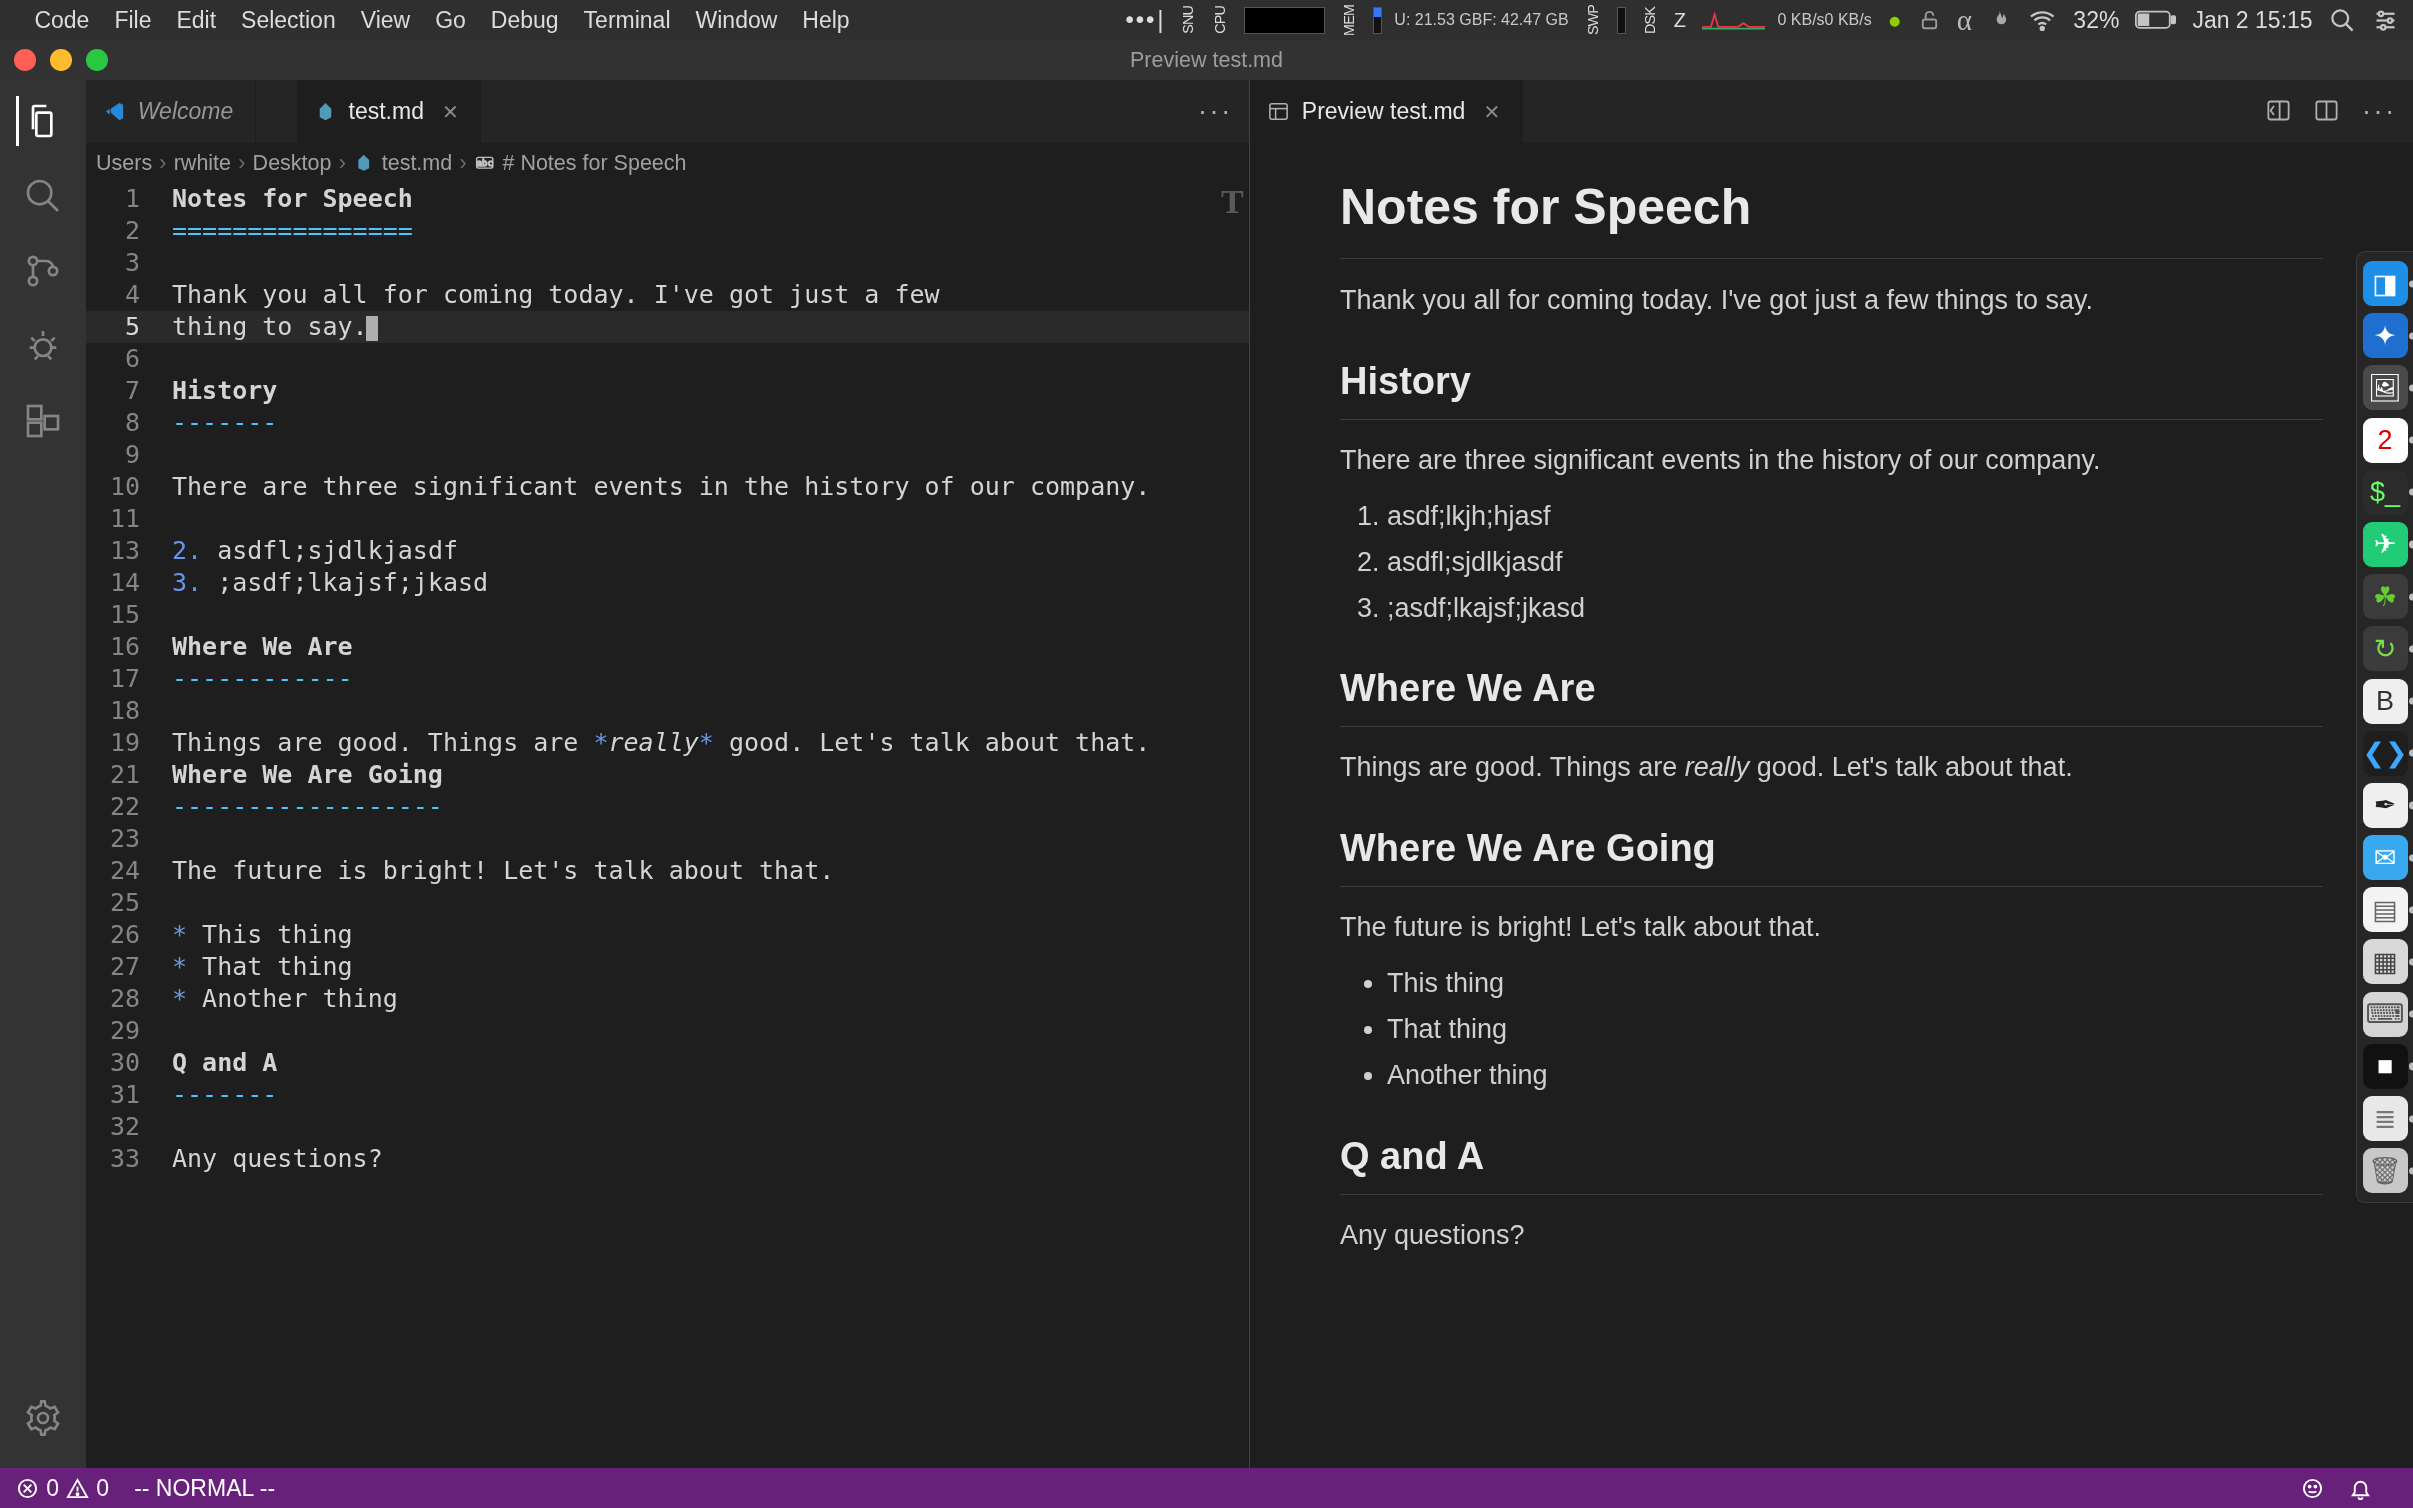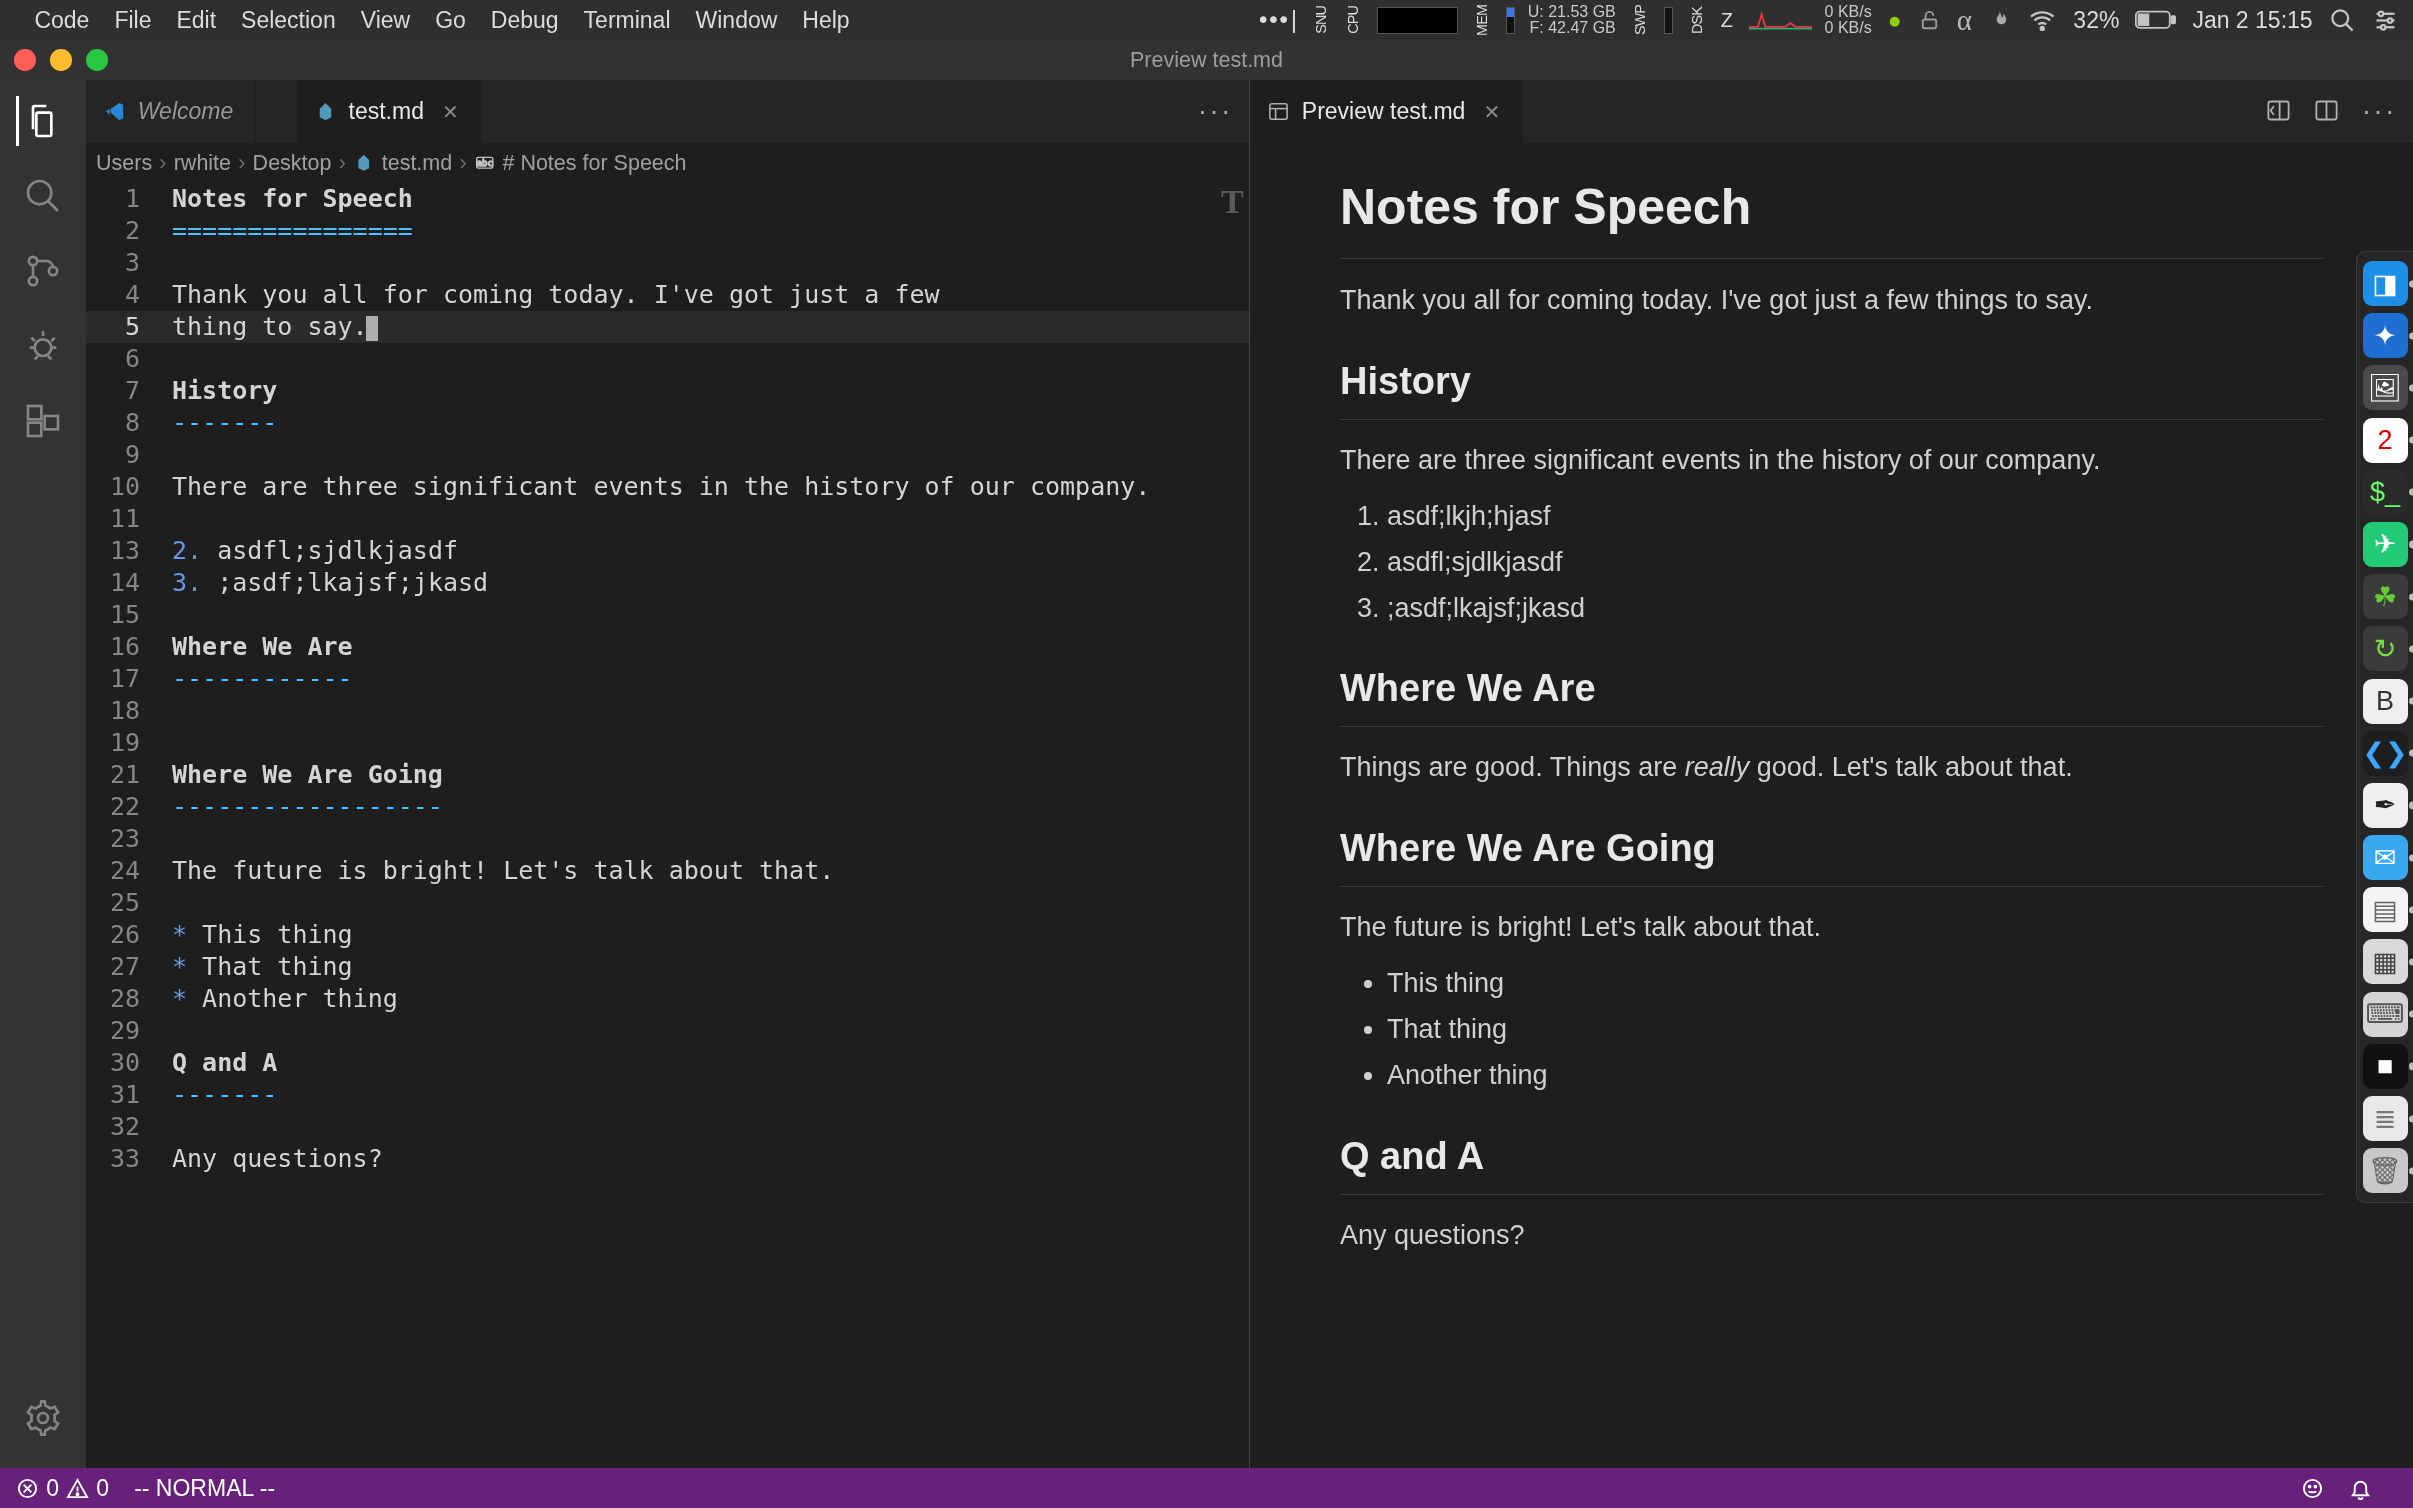--- a/index.html
+++ b/index.html
@@ -6,21 +6,21 @@
 html, body { width: 2413px; height: 1508px; overflow: hidden; font-family: -apple-system, "Helvetica Neue", Arial, sans-serif; background:#000; }
 
 
 .mac-menubar { position:absolute; top:0; left:0; right:0; height:40px; background:#2f2f2f; color:#dcdcdc; display:flex; align-items:center; padding:0 14.4px; font-size:23px; }
 .mac-menubar .apple { font-size:25px; margin-right:20px; }
 .mac-menubar .menu-item { margin-right:25px; }
 .mac-menubar .menu-item.bold { font-weight:400; }
 .mac-menubar .spacer { flex:1; }
 .mac-menubar .right-item { margin-left:16px; display:flex; align-items:center; }
 .mac-menubar svg { display:block; }
-.menubar-net { margin-left:12.6px; font-size:16px; line-height:16px; color:#c8c8c8; display:flex; flex-direction:column; align-items:flex-end;text-align:right; }
+.menubar-net { margin-left:12.6px; font-size:16px; line-height:16px; color:#c8c8c8; display:flex; flex-direction:row; align-items:flex-end;text-align:right; }
 
 
 .vscode-window { position:absolute; top:40px; left:0; right:0; bottom:0; background:#1e1e1e; }
 .titlebar { height:40px; background:#323233; display:flex; align-items:center; position:relative; }
 .traffic-lights { display:flex; gap:14.4px; padding-left:14.4px; }
 .tl { width:21.5px; height:21.5px; border-radius:50%; }
 .tl.red{background:#ff5f57;} .tl.yellow{background:#febc2e;} .tl.green{background:#28c840;}
 .titlebar-title { position:absolute; left:50%; transform:translateX(-50%); color:#9d9d9d; font-size:21.5px; }
 
 
@@ -342,20 +342,21 @@
             <div class="code-row">
               <div class="gutter">17</div>
               <div class="code-text"><span class="tok-h2dash">------------</span></div>
             </div>
             <div class="code-row">
               <div class="gutter">18</div>
               <div class="code-text"><span></span></div>
             </div>
             <div class="code-row">
               <div class="gutter">19</div>
+              <div class="code-text"><span>Things are good. Things are </span><span class="tok-bullet">*</span><span class="tok-emph">really</span><span class="tok-bullet">*</span><span> good. Let's talk about that.</span></div>
             </div>
             <div class="code-row">
               <div class="gutter">21</div>
               <div class="code-text"><span class="tok-head">Where We Are Going</span></div>
             </div>
             <div class="code-row">
               <div class="gutter">22</div>
               <div class="code-text"><span class="tok-h2dash">------------------</span></div>
             </div>
             <div class="code-row">

